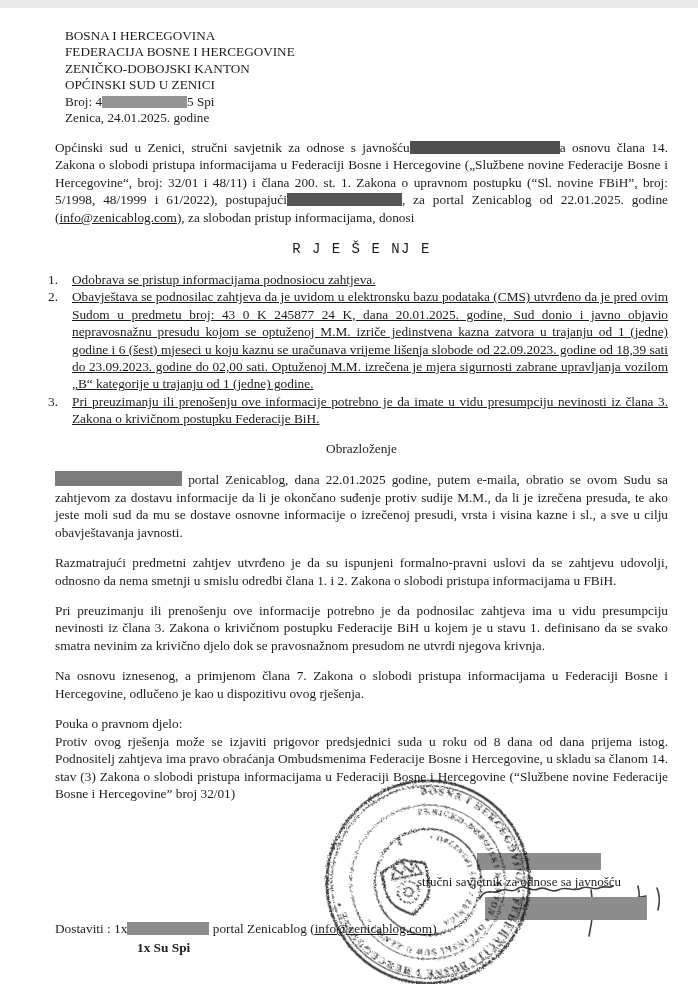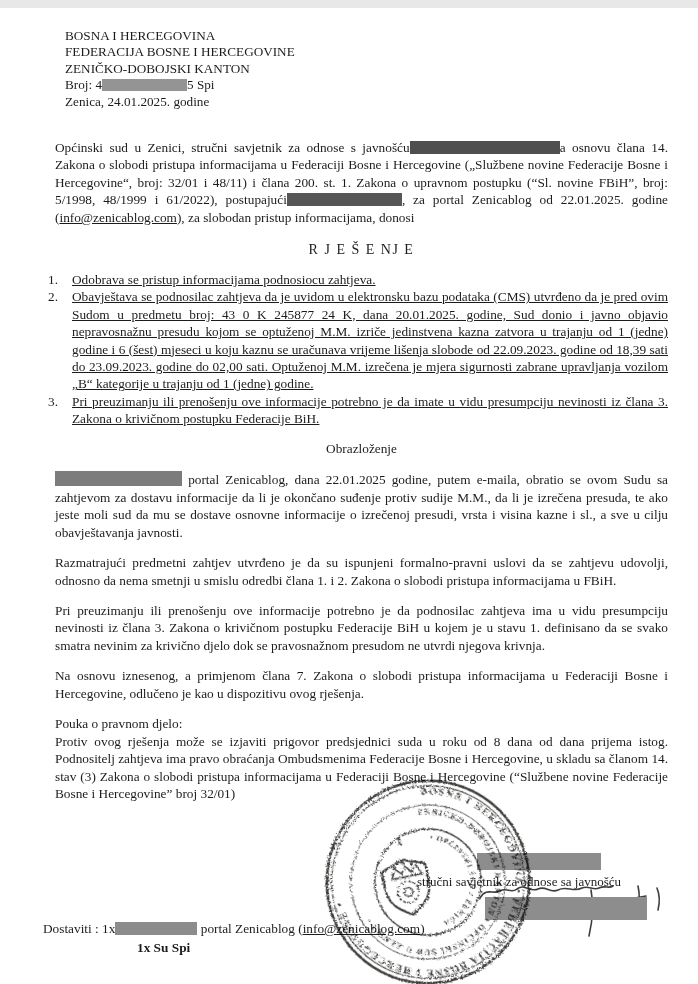--- a/index.html
+++ b/index.html
@@ -14,51 +14,52 @@
   
   .redaction { display:inline-block; background:#7d7d7d; vertical-align:-2px; }
   .redaction.block { display:block; position:absolute; }
   
   .body {
     position:absolute; left:55px; top:131px; width:613px;
     font-size:13.3px; line-height:17.45px; text-align:justify;
   }
   .para { margin:0 0 13px 0; }
   .no-gap { margin-bottom:0; }
-  .doc-title { text-align:center; letter-spacing:1.5px; font-size:14px; margin:15px 0 12px 0; }
+  .doc-title { text-align:center; letter-spacing:1.5px; font-size:14px; margin:15px 0 12px 0;font-family:Liberation Mono, monospace; }
   .section-heading { text-align:center; margin:12px 0 14px 0; }
   ol.decision-list { list-style:none; margin:0 0 12px 0; padding:0; counter-reset:li;text-decoration:underline; }
   ol.decision-list > li { counter-increment:li; position:relative; padding-left:17px; text-align:justify; }
   ol.decision-list > li::before { content:counter(li) "."; position:absolute; left:-7px; top:0; }
   .doc-link { text-decoration:underline; }
   
   .sig-role { position:absolute; left:396px; top:866px; width:246px; font-size:13px; text-align:center; white-space:nowrap; }
   .sig-strokes { position:absolute; left:472px; top:872px; z-index:3; }
   .sig-name-red { left:477px; top:845px; width:124px; height:17px; z-index:4; }
   .sig-sign-red { left:485px; top:889px; width:162px; height:23px; z-index:4; }
   
-  .dostaviti-line1 { position:absolute; left:43px; top:913px; font-size:13.3px; white-space:nowrap; }
+  .dostaviti-line1 { position:absolute; left:55px; top:913px; font-size:13.3px; white-space:nowrap; }
   .dostaviti-line2 { position:absolute; left:137px; top:932px; font-size:13.3px; white-space:nowrap;font-weight:bold; }
   
   .stamp-wrap {
     position:absolute; left:322px; top:768px; width:212px; height:212px;
     transform:rotate(-12deg); z-index:6; mix-blend-mode:multiply; opacity:0.85;
     pointer-events:none;
   }
   .stamp-wrap svg { width:100%; height:100%; }
 </style>
 </head>
 <body>
 
 <div class="page">
 
   <div class="header">
     <span class="header-line">BOSNA I HERCEGOVINA</span>
     <span class="header-line">FEDERACIJA BOSNE I HERCEGOVINE</span>
     <span class="header-line">ZENIČKO-DOBOJSKI KANTON</span>
+    <span class="header-line">OPĆINSKI SUD U ZENICI</span>
     <span class="header-line">Broj: 4<span class="redaction" style="width: 85px; height: 12px; background: rgb(148, 148, 148);"></span>5 Spi</span>
     <span class="header-line">Zenica, 24.01.2025. godine</span>
   </div>
 
   <div class="body">
     <p class="para intro">Općinski sud u Zenici, stručni savjetnik za odnose s javnošću<span class="redaction" style="width: 150px; height: 13px; background: rgb(79, 79, 79);"></span>a osnovu člana 14. Zakona o slobodi pristupa informacijama u Federaciji Bosne i Hercegovine („Službene novine Federacije Bosne i Hercegovine“, broj: 32/01 i 48/11) i člana 200. st. 1. Zakona o upravnom postupku (“Sl. novine FBiH”, broj: 5/1998, 48/1999 i 61/2022), postupajući<span class="redaction" style="width: 115px; height: 13px; background: rgb(86, 86, 86);"></span>, za portal Zenicablog od 22.01.2025. godine (<span class="doc-link">info@zenicablog.com</span>), za slobodan pristup informacijama, donosi</p>
 
     <div class="doc-title">R J E Š E NJ E</div>
 
     <ol class="decision-list">

